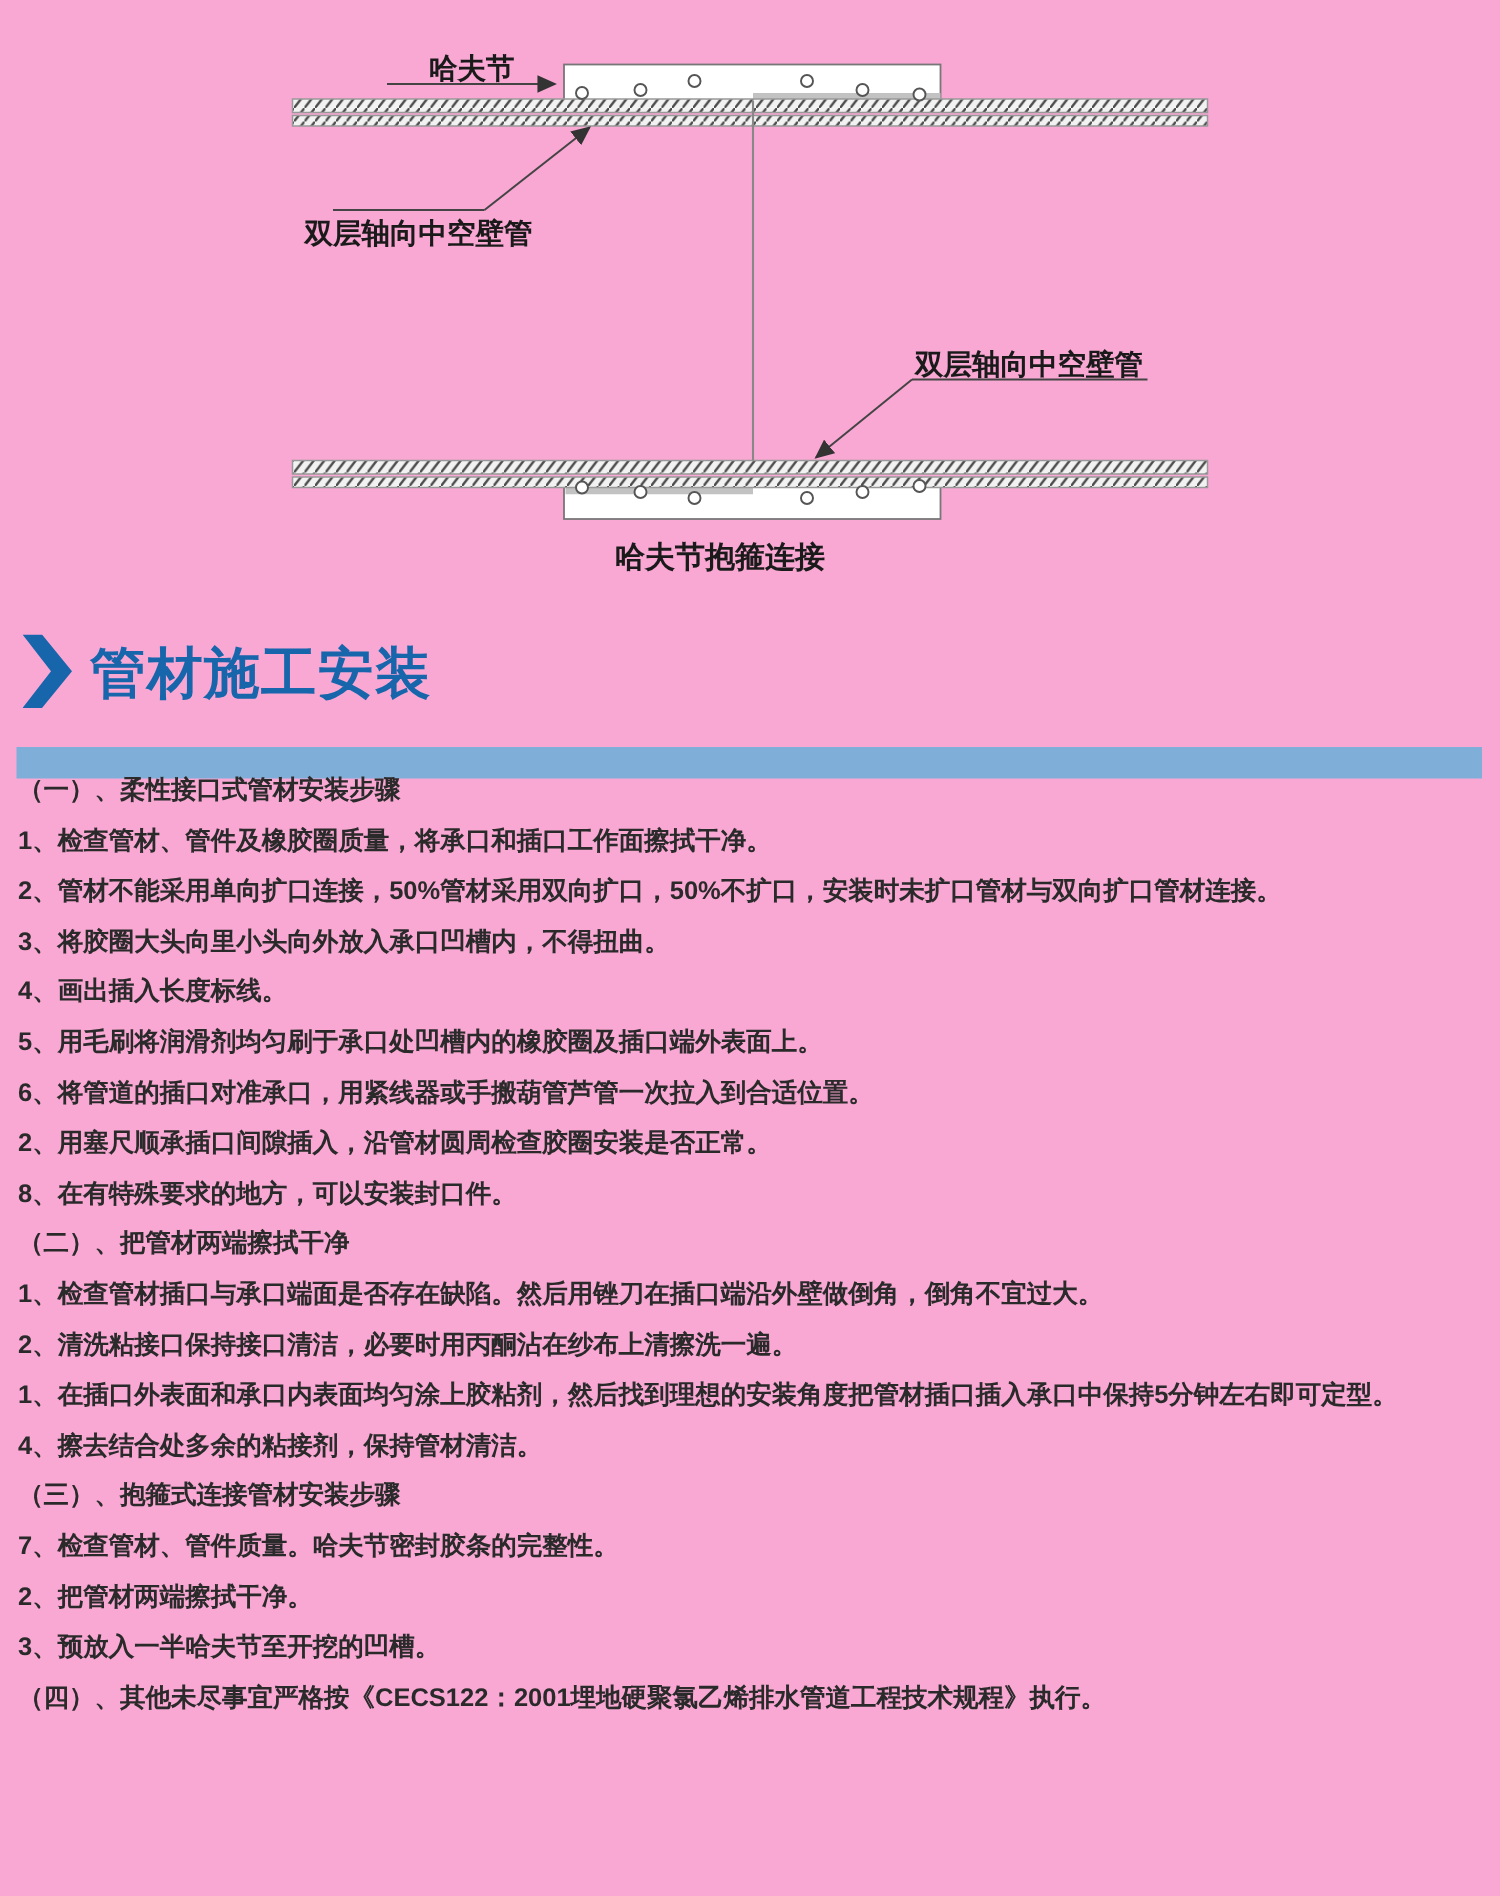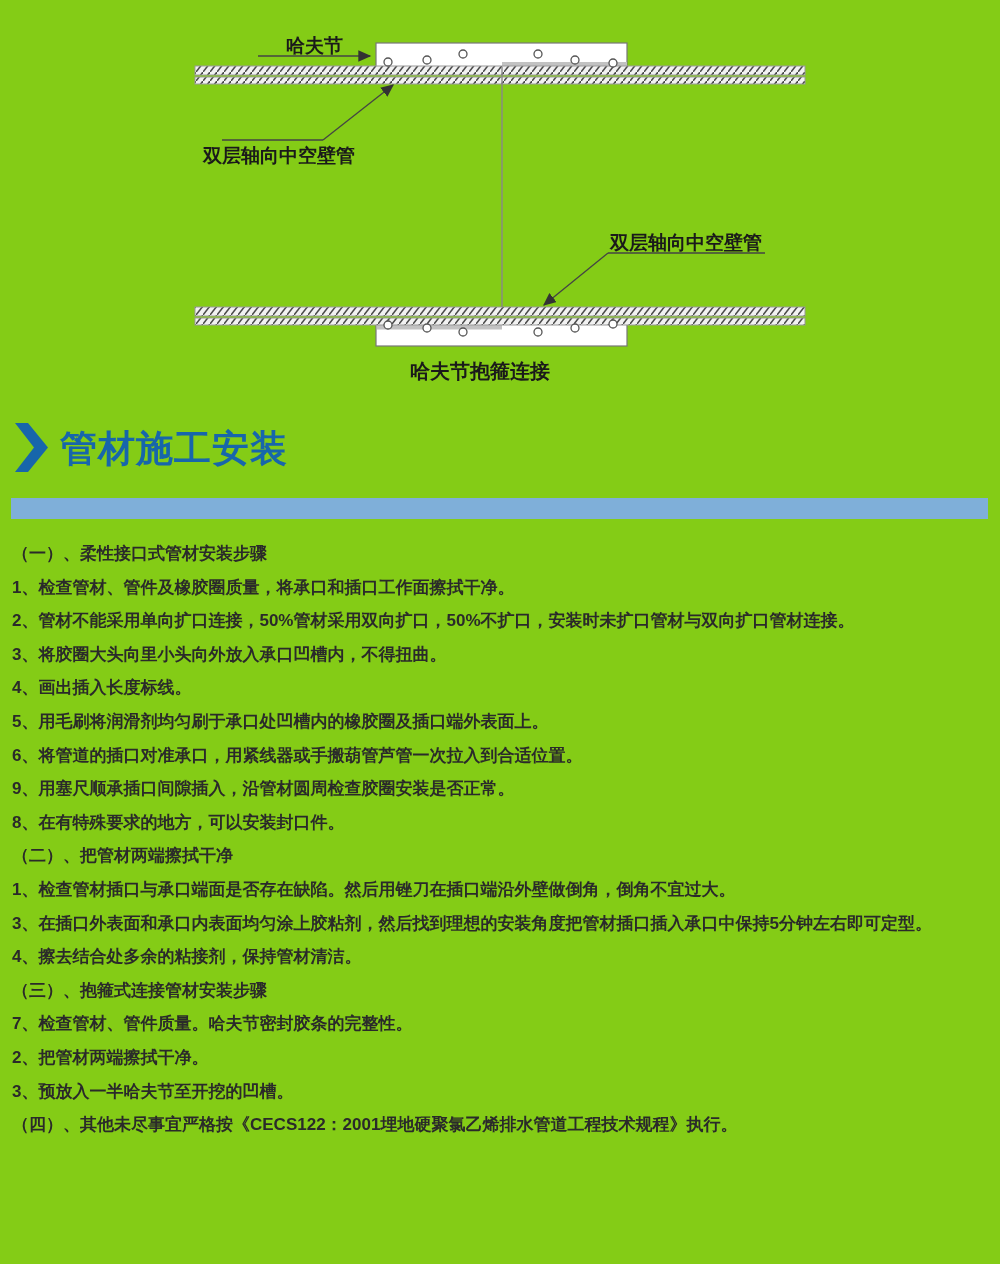--- a/index.html
+++ b/index.html
@@ -1,36 +1,36 @@
 <!DOCTYPE html>
 <html><head>
 <meta charset="utf-8">
 <style>
   html,body{margin:0;padding:0;background:#ffffff;}
   .page{
     position:relative;
     width:1000px;height:1264px;
-    background:#84cc16;
+    background:#f9a8d4;
     font-family:"Liberation Sans","DejaVu Sans",sans-serif;
     overflow:hidden;
   }
   .diagram{position:absolute;left:0;top:0;width:1000px;height:400px;}
   .chevron{position:absolute;left:15px;top:423px;width:33px;height:49px;}
   .section-title{
     position:absolute;left:60px;top:424px;
     font-size:37px;font-weight:600;color:#1766ab;letter-spacing:1px;
     white-space:nowrap;
     text-align:center;
   }
   .blue-bar{
     position:absolute;left:11px;top:498px;width:977px;height:21px;
     background:#7fafd9;
   }
   .steps{
-    position:absolute;left:12px;top:537px;width:976px;
+    position:absolute;left:12px;top:510px;width:976px;
   }
   .step-line{
     height:33.6px;line-height:33.6px;
     font-size:17px;font-weight:600;color:#2a2a2a;
     white-space:nowrap;
   }
   svg text{font-family:"Liberation Sans","DejaVu Sans",sans-serif;}
 </style>
 </head>
 <body>
@@ -115,25 +115,26 @@
 
   <div class="steps">
 
   <div class="step-line">（一）、柔性接口式管材安装步骤</div>
       <div class="step-line">1、检查管材、管件及橡胶圈质量，将承口和插口工作面擦拭干净。</div>
       <div class="step-line">2、管材不能采用单向扩口连接，50%管材采用双向扩口，50%不扩口，安装时未扩口管材与双向扩口管材连接。</div>
       <div class="step-line">3、将胶圈大头向里小头向外放入承口凹槽内，不得扭曲。</div>
       <div class="step-line">4、画出插入长度标线。</div>
       <div class="step-line">5、用毛刷将润滑剂均匀刷于承口处凹槽内的橡胶圈及插口端外表面上。</div>
       <div class="step-line">6、将管道的插口对准承口，用紧线器或手搬葫管芦管一次拉入到合适位置。</div>
-      <div class="step-line">9、用塞尺顺承插口间隙插入，沿管材圆周检查胶圈安装是否正常。</div>
+      <div class="step-line">2、用塞尺顺承插口间隙插入，沿管材圆周检查胶圈安装是否正常。</div>
       <div class="step-line">8、在有特殊要求的地方，可以安装封口件。</div>
       <div class="step-line">（二）、把管材两端擦拭干净</div>
       <div class="step-line">1、检查管材插口与承口端面是否存在缺陷。然后用锉刀在插口端沿外壁做倒角，倒角不宜过大。</div>
-      <div class="step-line">3、在插口外表面和承口内表面均匀涂上胶粘剂，然后找到理想的安装角度把管材插口插入承口中保持5分钟左右即可定型。</div>
+      <div class="step-line">2、清洗粘接口保持接口清洁，必要时用丙酮沾在纱布上清擦洗一遍。</div>
+      <div class="step-line">1、在插口外表面和承口内表面均匀涂上胶粘剂，然后找到理想的安装角度把管材插口插入承口中保持5分钟左右即可定型。</div>
       <div class="step-line">4、擦去结合处多余的粘接剂，保持管材清洁。</div>
       <div class="step-line">（三）、抱箍式连接管材安装步骤</div>
       <div class="step-line">7、检查管材、管件质量。哈夫节密封胶条的完整性。</div>
       <div class="step-line">2、把管材两端擦拭干净。</div>
       <div class="step-line">3、预放入一半哈夫节至开挖的凹槽。</div>
       <div class="step-line">（四）、其他未尽事宜严格按《CECS122：2001埋地硬聚氯乙烯排水管道工程技术规程》执行。</div>
     </div>
 
 </div>
 

